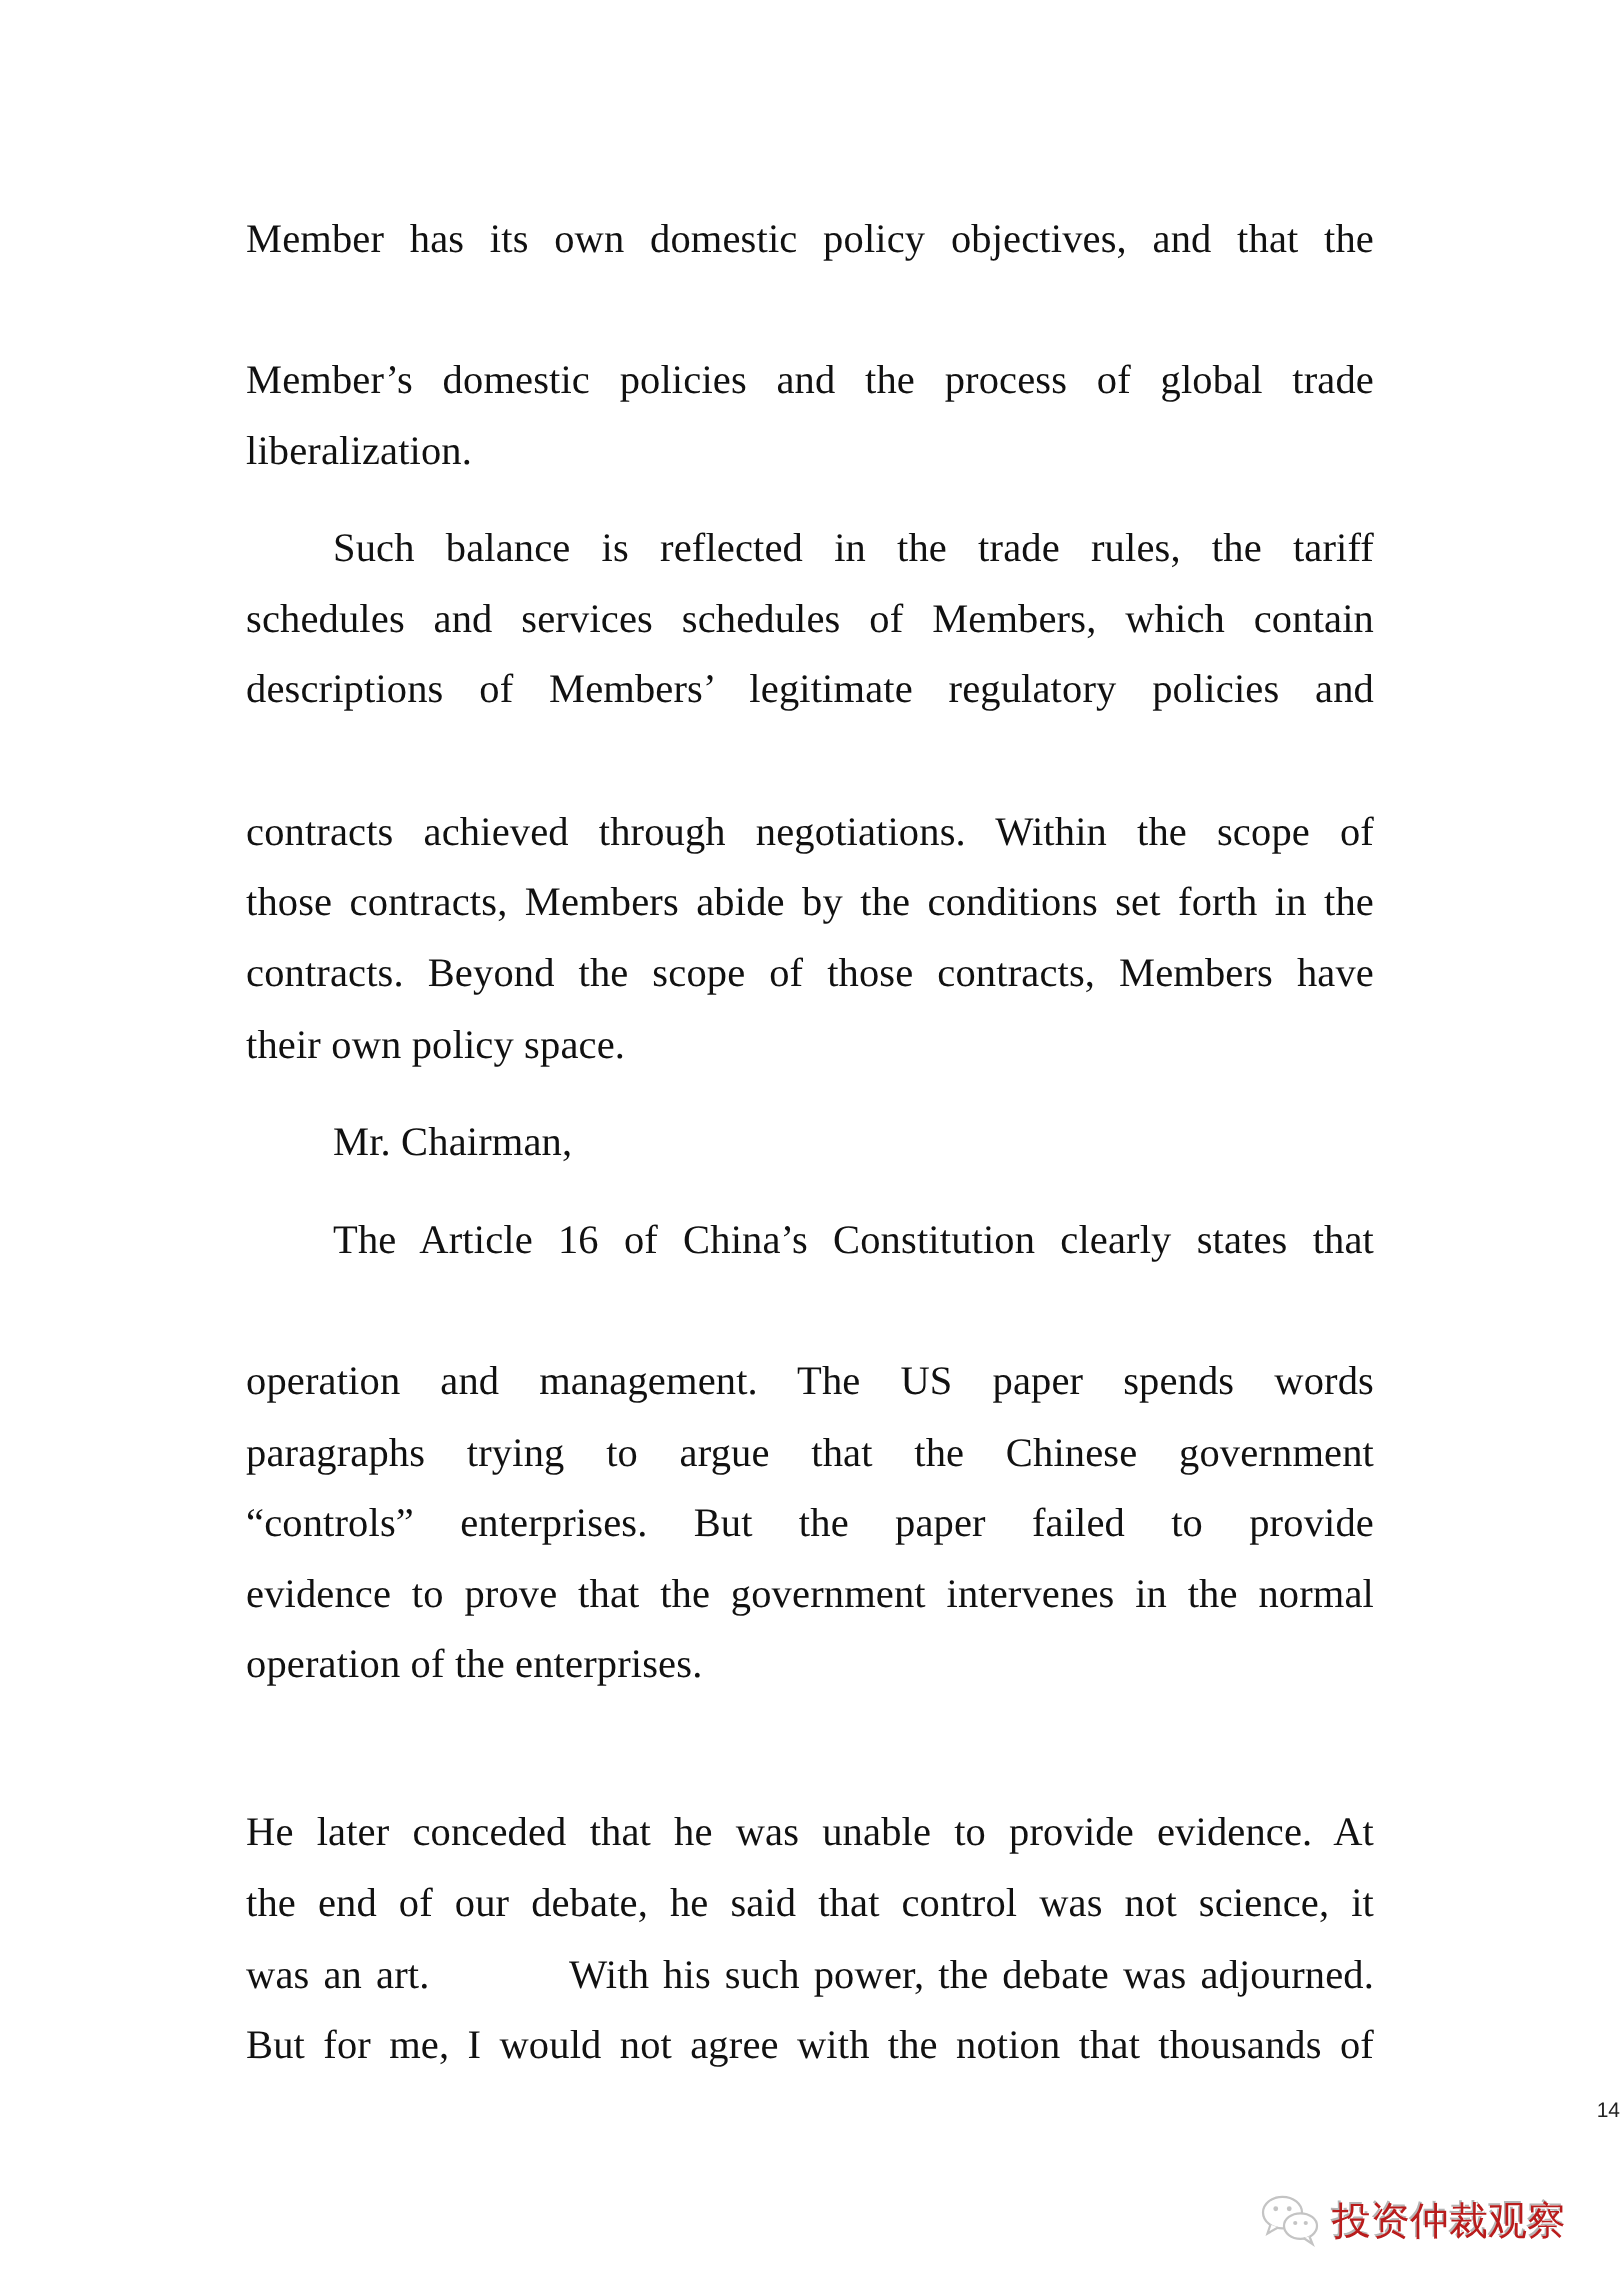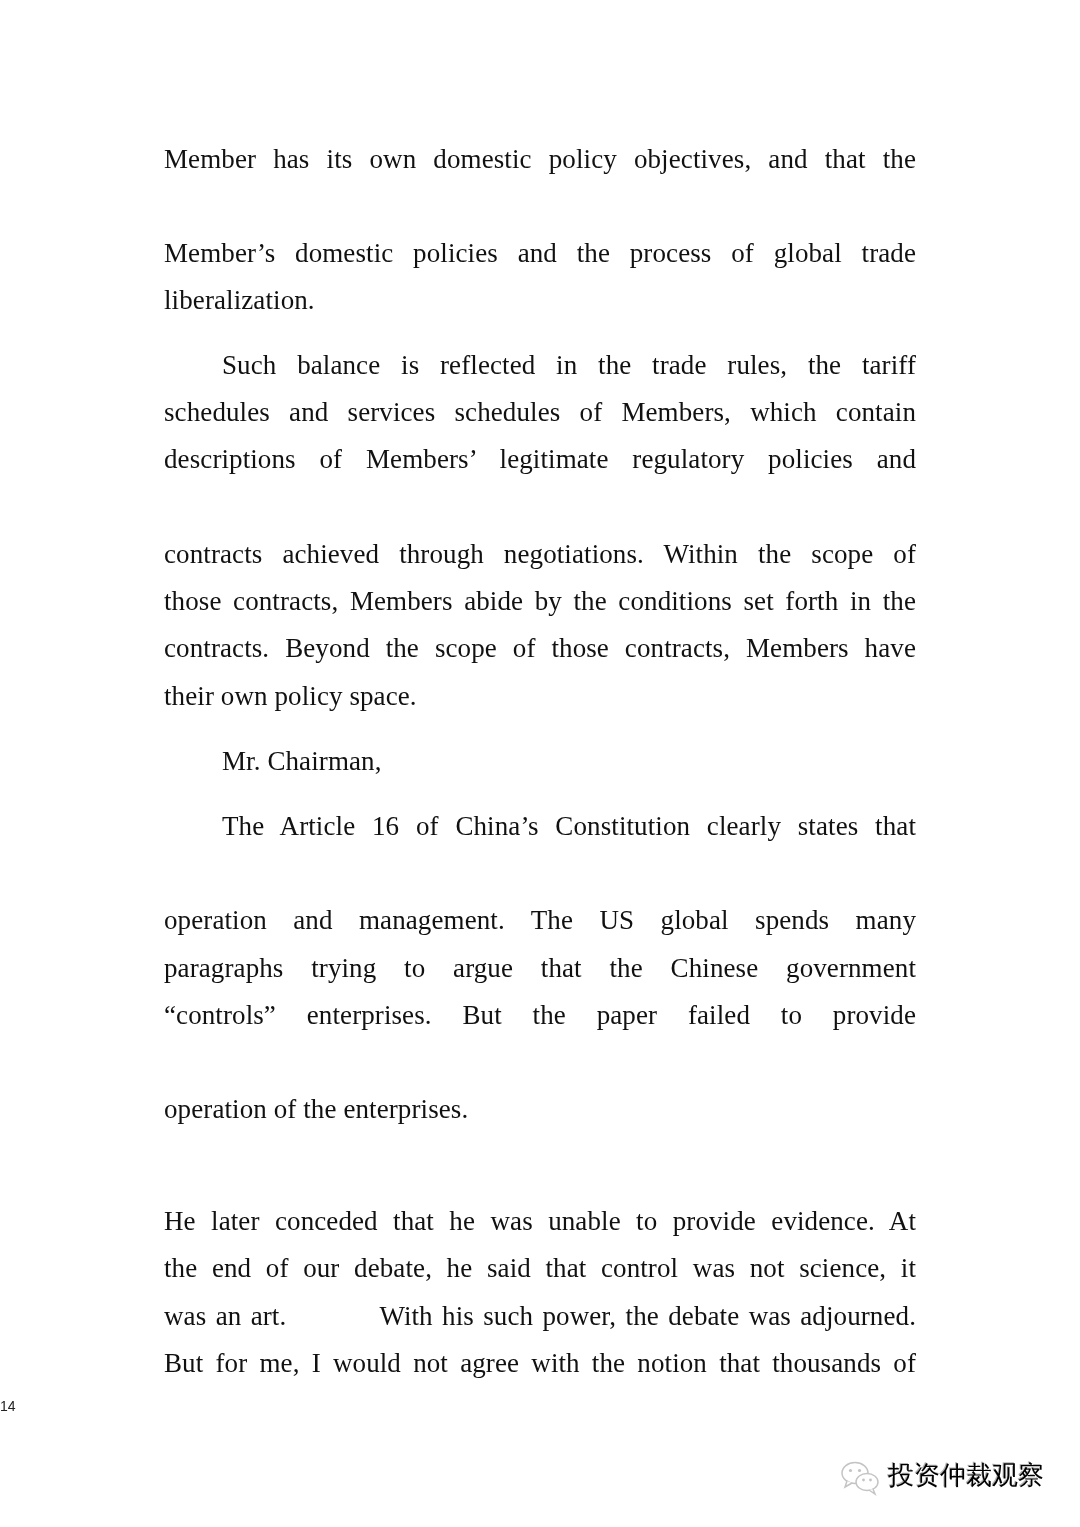--- a/index.html
+++ b/index.html
@@ -11,26 +11,26 @@
     }
     .line {
       position: absolute; left: 164px; width: 752px;
       font-size: 27px; line-height: 32px; white-space: nowrap;
       letter-spacing: 0.1px;
     }
     .just { text-align: justify; text-align-last: justify; }
     .indent { left: 222px; width: 694px; }
     .page-num {
       position: absolute; left: 0; width: 1080px; top: 1398px;
-      text-align: left; font-size: 14px; font-family: "Liberation Sans", sans-serif; color: #222;
+      text-align: right; font-size: 14px; font-family: "Liberation Sans", sans-serif; color: #222;
     }
     .watermark {
       position: absolute; left: 838px; top: 1458px; height: 44px;
-      display: flex; align-items: flex-start; gap: 6px;
-      color: #000000; font-family: "DejaVu Sans", sans-serif; font-size: 26px;
+      display: flex; align-items: center; gap: 6px;
+      color: #b91c1c; font-family: "DejaVu Sans", sans-serif; font-size: 26px;
       text-shadow: 1px 1px 0 #ffffff, -1px -1px 0 #b5b5b5;
     }
     .wm-icon { width: 44px; height: 40px; }
   </style>
 </head>
 <body>
 
 <div class="page">
 
   <div class="line just" style="top:143px">Member has its own domestic policy objectives, and that the</div>
@@ -41,23 +41,24 @@
   <div class="line just" style="top:396px">schedules and services schedules of Members, which contain</div>
   <div class="line just" style="top:443px">descriptions of Members’ legitimate regulatory policies and</div>
   <div class="line just" style="top:538px">contracts achieved through negotiations.  Within the scope of</div>
   <div class="line just" style="top:585px">those contracts, Members abide by the conditions set forth in the</div>
   <div class="line just" style="top:632px">contracts.  Beyond the scope of those contracts, Members have</div>
   <div class="line" style="top:680px">their own policy space.</div>
 
   <div class="line indent" style="top:745px">Mr. Chairman,</div>
 
   <div class="line just indent" style="top:810px">The Article 16 of China’s Constitution clearly states that</div>
-  <div class="line just" style="top:904px">operation and management.  The US global spends many</div>
+  <div class="line just" style="top:904px">operation and management.  The US paper spends words</div>
   <div class="line just" style="top:952px">paragraphs trying to argue that the Chinese government</div>
   <div class="line just" style="top:999px">“controls” enterprises.  But the paper failed to provide</div>
+  <div class="line just" style="top:1046px">evidence to prove that the government intervenes in the normal</div>
   <div class="line" style="top:1093px">operation of the enterprises.</div>
 
   <div class="line just" style="top:1205px">He later conceded that he was unable to provide evidence.   At</div>
   <div class="line just" style="top:1252px">the end of our debate, he said that control was not science, it</div>
   <div class="line just" style="top:1300px; white-space:pre">was an art.          With his such power, the debate was adjourned.</div>
   <div class="line just" style="top:1347px">But for me, I would not agree with the notion that thousands of</div>
 
   <div class="page-num">14</div>
 
   <div class="watermark">

